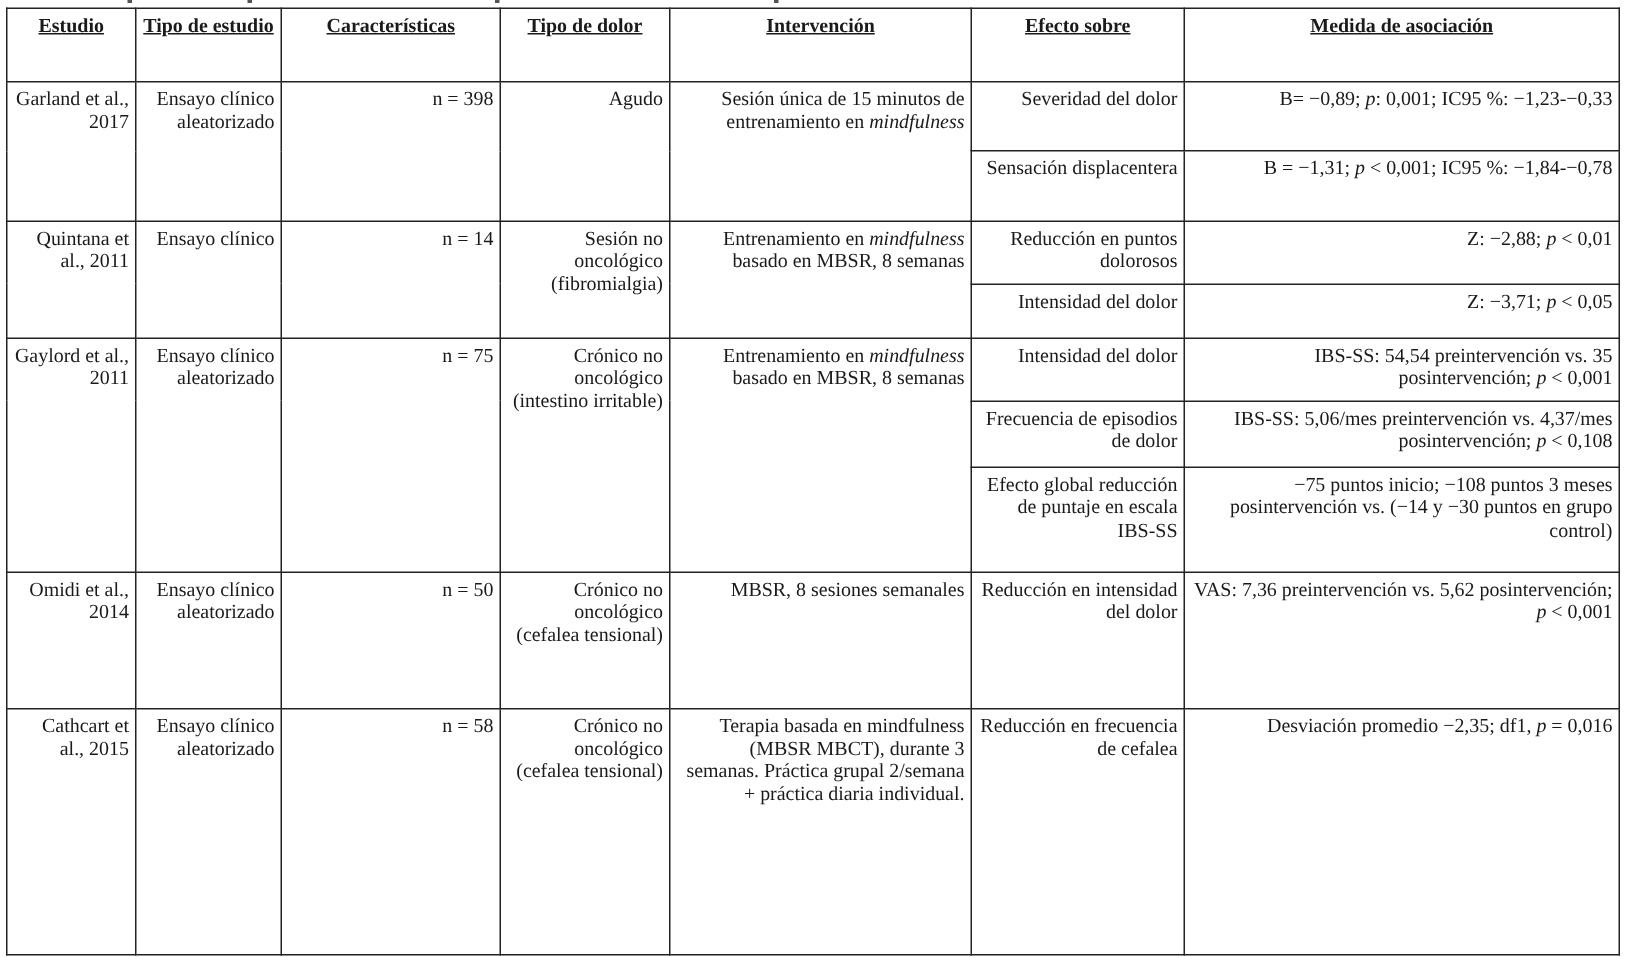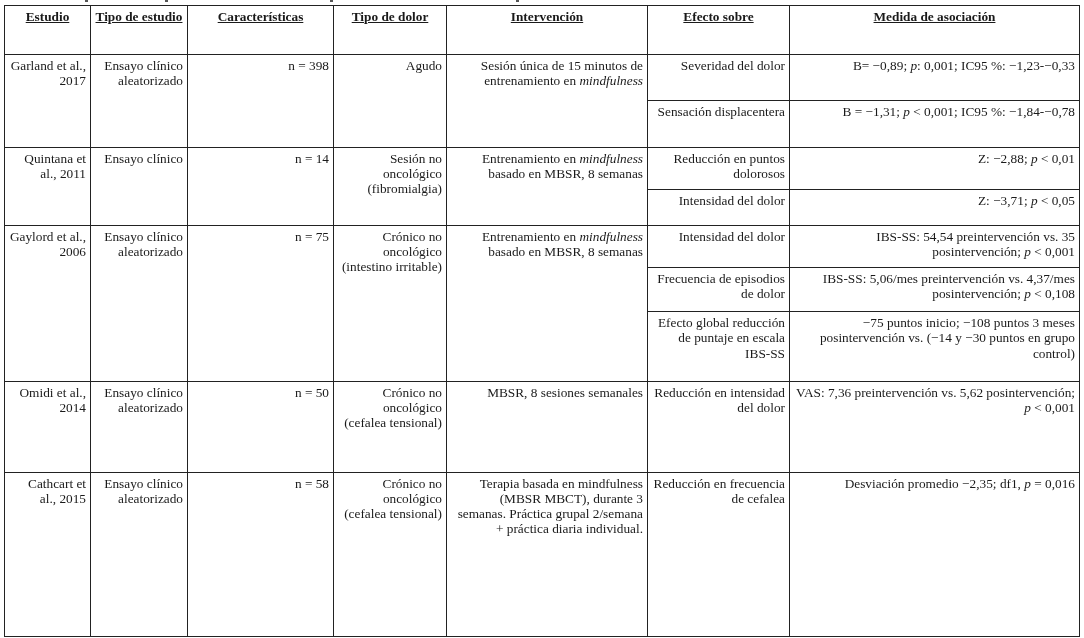--- a/index.html
+++ b/index.html
@@ -85,21 +85,21 @@
       <td rowspan="2"><span>Entrenamiento en</span> <span class="it">mindfulness</span> <span>basado en MBSR, 8 semanas</span></td>
       <td>Reducción en puntos dolorosos</td>
       <td><span>Z: −2,88; </span><span class="it">p</span><span> &lt; 0,01</span></td>
     </tr>
     <tr style="height:34px">
       <td>Intensidad del dolor</td>
       <td><span>Z: −3,71; </span><span class="it">p</span><span> &lt; 0,05</span></td>
     </tr>
 
     <tr style="height:40px">
-      <td rowspan="3">Gaylord et al., 2006</td>
+      <td rowspan="3">Gaylord et al., 2011</td>
       <td rowspan="3">Ensayo clínico aleatorizado</td>
       <td rowspan="3">n = 75</td>
       <td rowspan="3">Crónico no oncológico (intestino irritable)</td>
       <td rowspan="3"><span>Entrenamiento en</span> <span class="it">mindfulness</span> <span>basado en MBSR, 8 semanas</span></td>
       <td>Intensidad del dolor</td>
       <td><span>IBS-SS: 54,54 preintervención vs. 35 posintervención; </span><span class="it">p</span><span> &lt; 0,001</span></td>
     </tr>
     <tr style="height:42px">
       <td>Frecuencia de episodios de dolor</td>
       <td><span>IBS-SS: 5,06/mes preintervención vs. 4,37/mes posintervención; </span><span class="it">p</span><span> &lt; 0,108</span></td>

